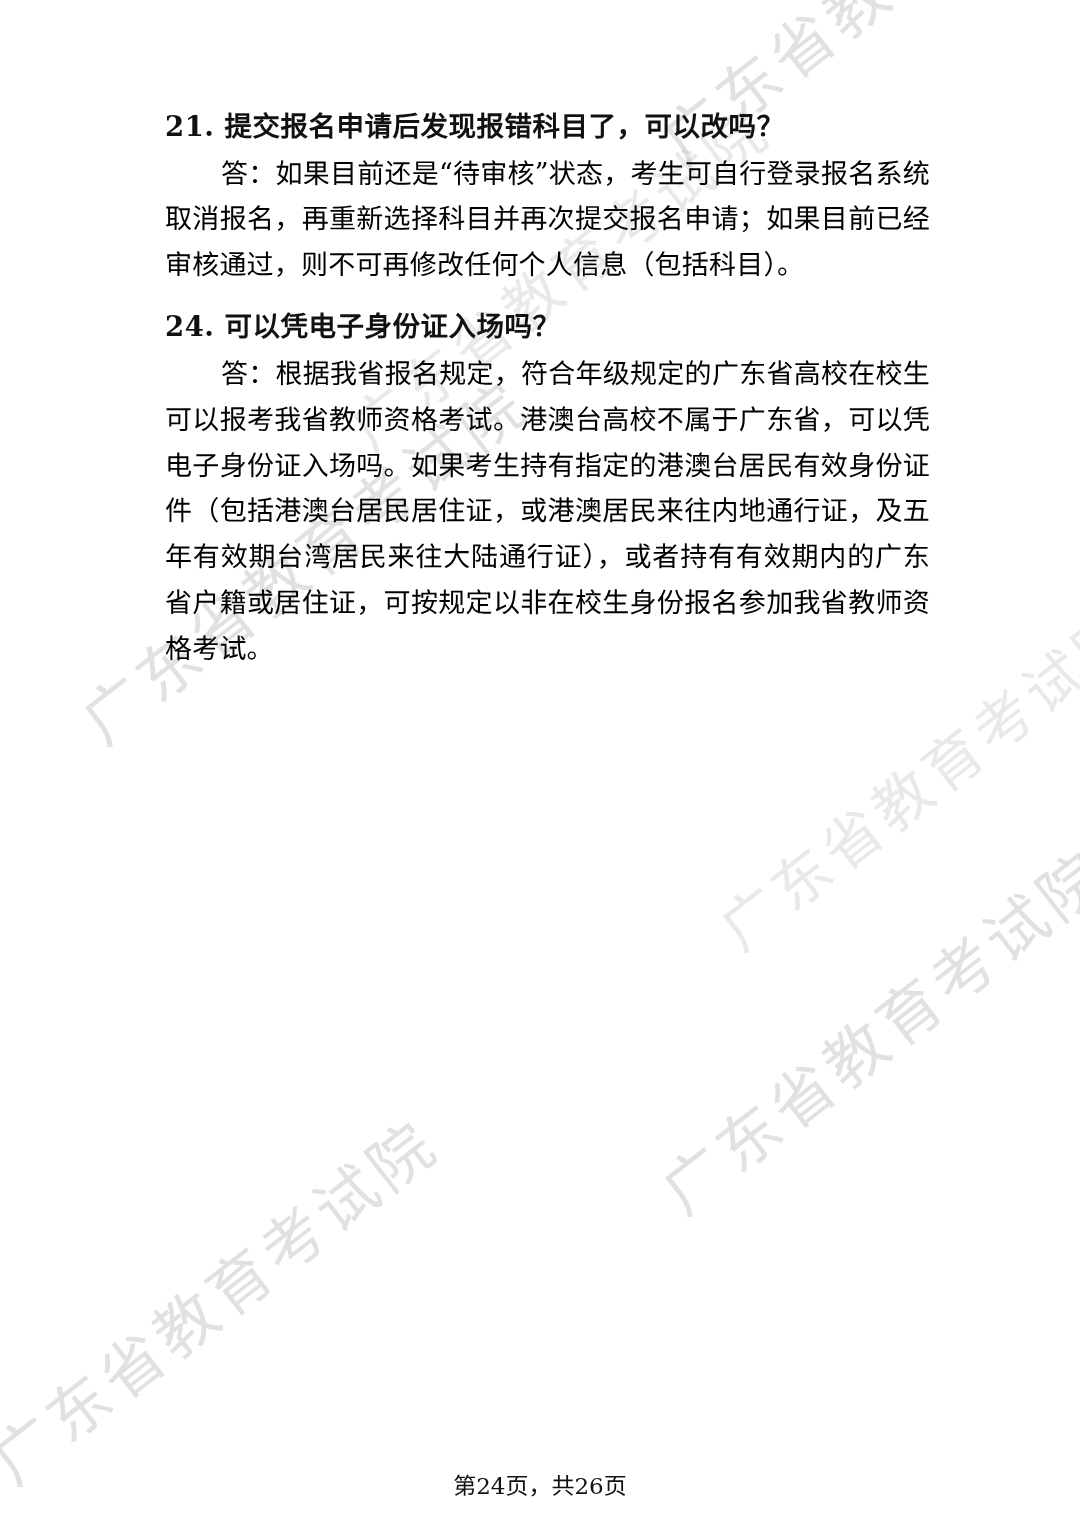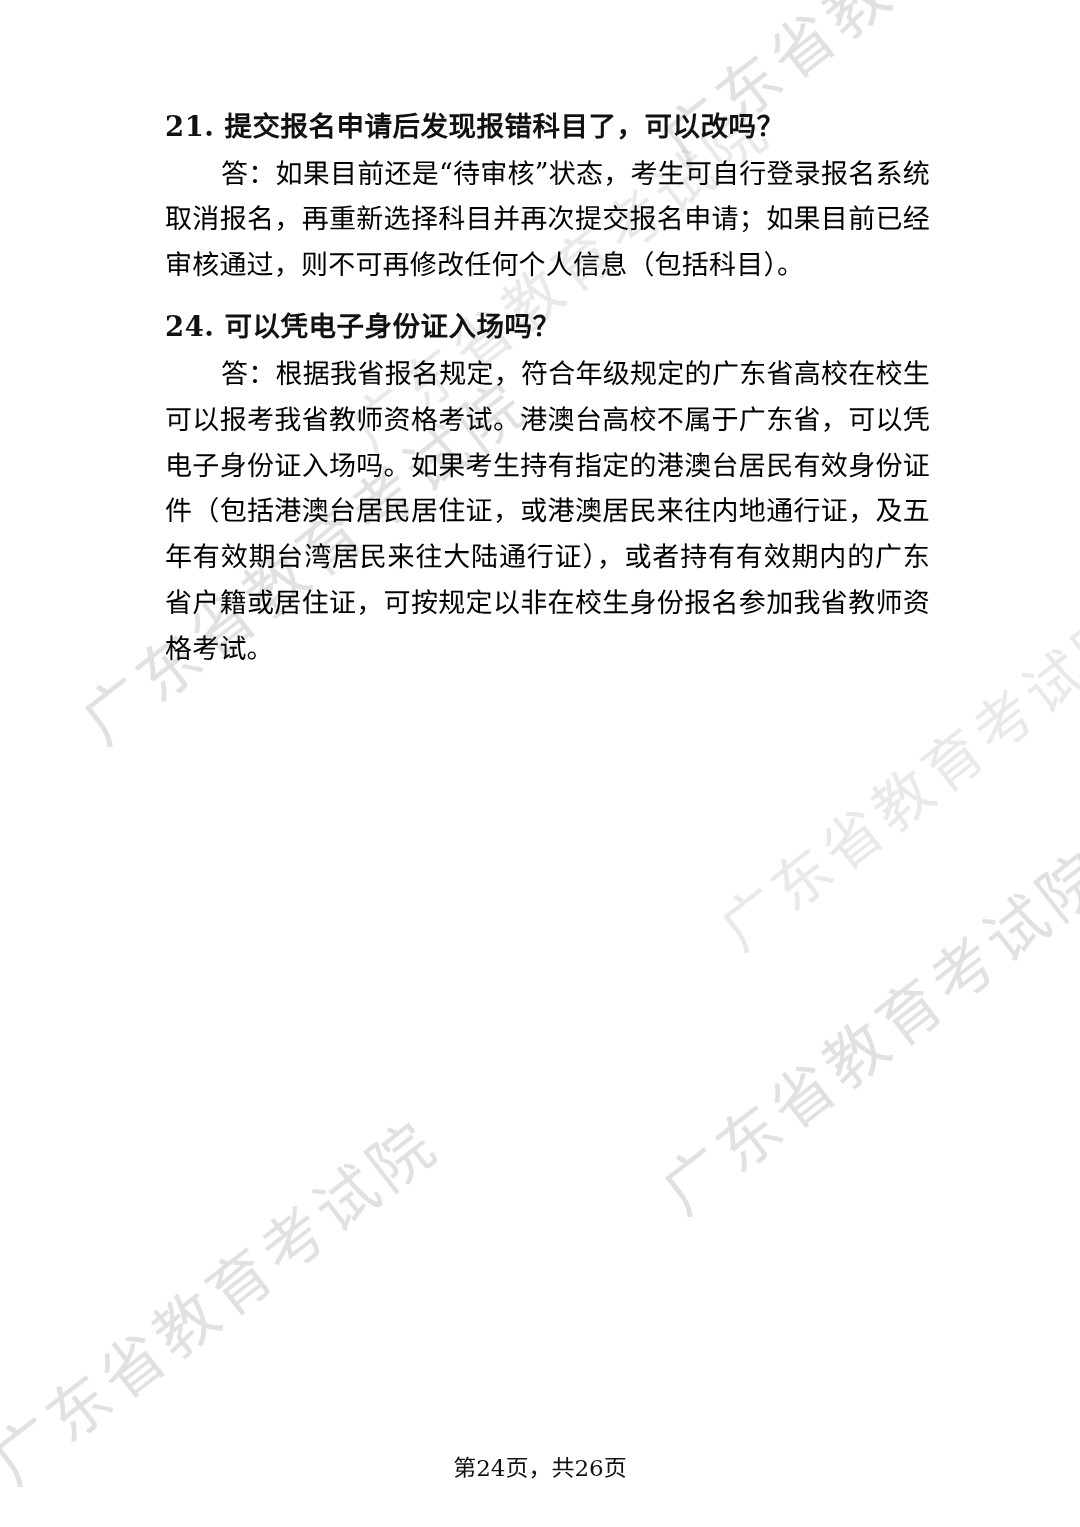--- a/index.html
+++ b/index.html
@@ -79,21 +79,21 @@
     text-indent: 56px;
     margin: 0 0 10px 0;
     letter-spacing: 0.2px;
   }
 
   .spacer-sm { height: 6px; }
 
   
   .footer {
     position: absolute;
-    bottom: 44px;
+    bottom: 26px;
     left: 0;
     width: 100%;
     text-align: center;
     font-size: 23px;
     color: #111;
     z-index: 3;
     font-family: "DejaVu Serif", "Liberation Serif", serif;
   }
 </style>
 </head>

